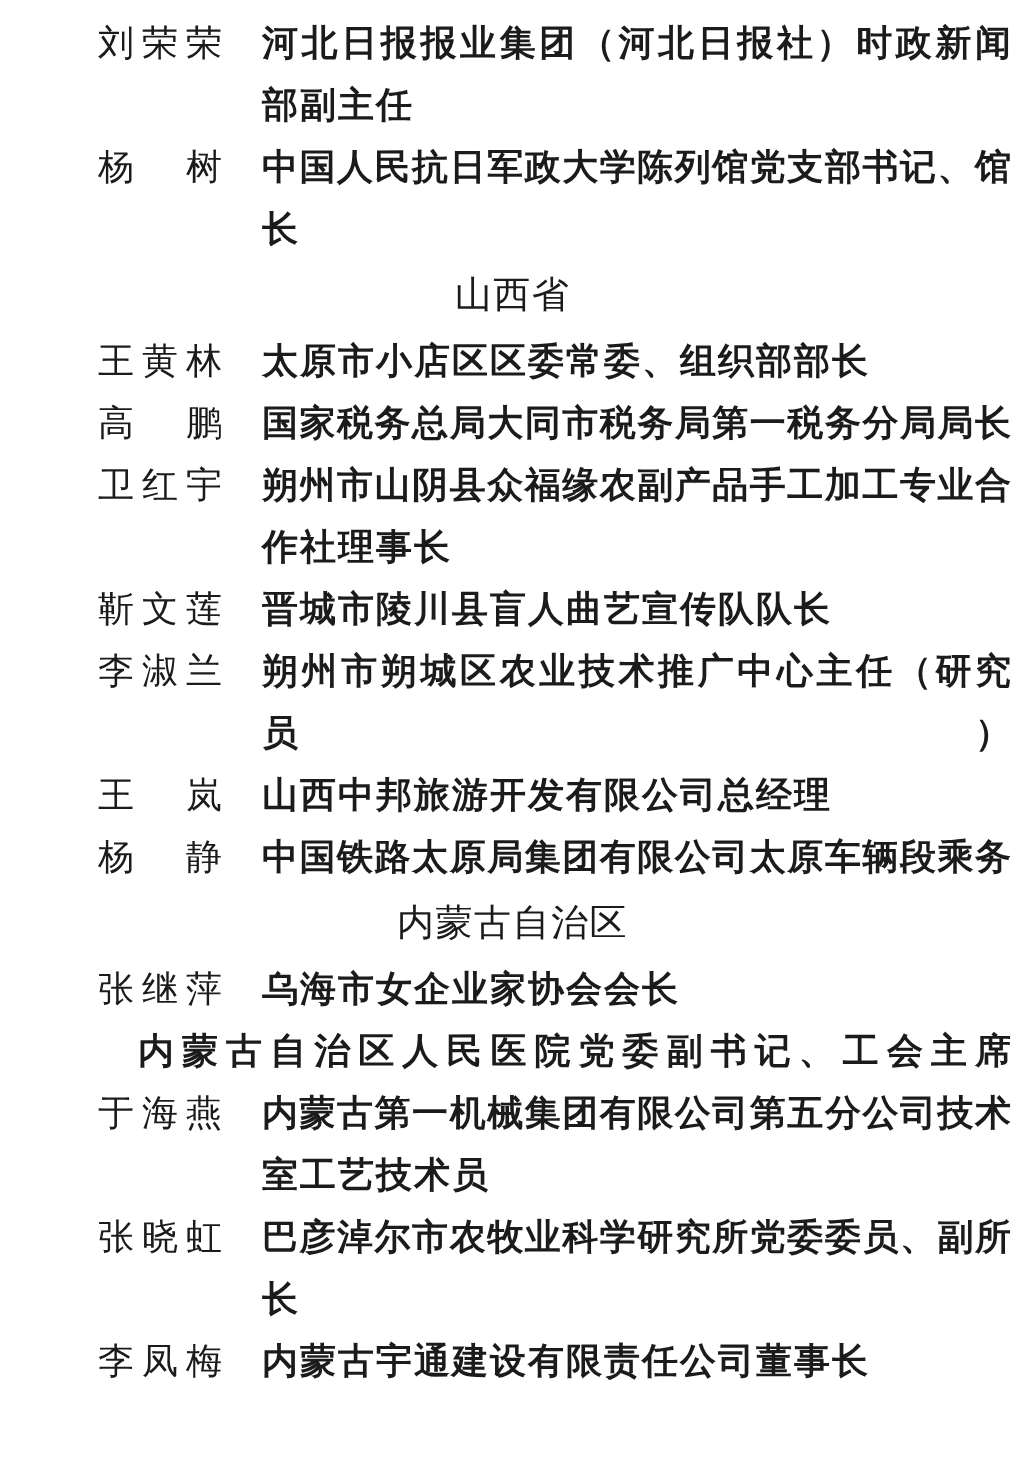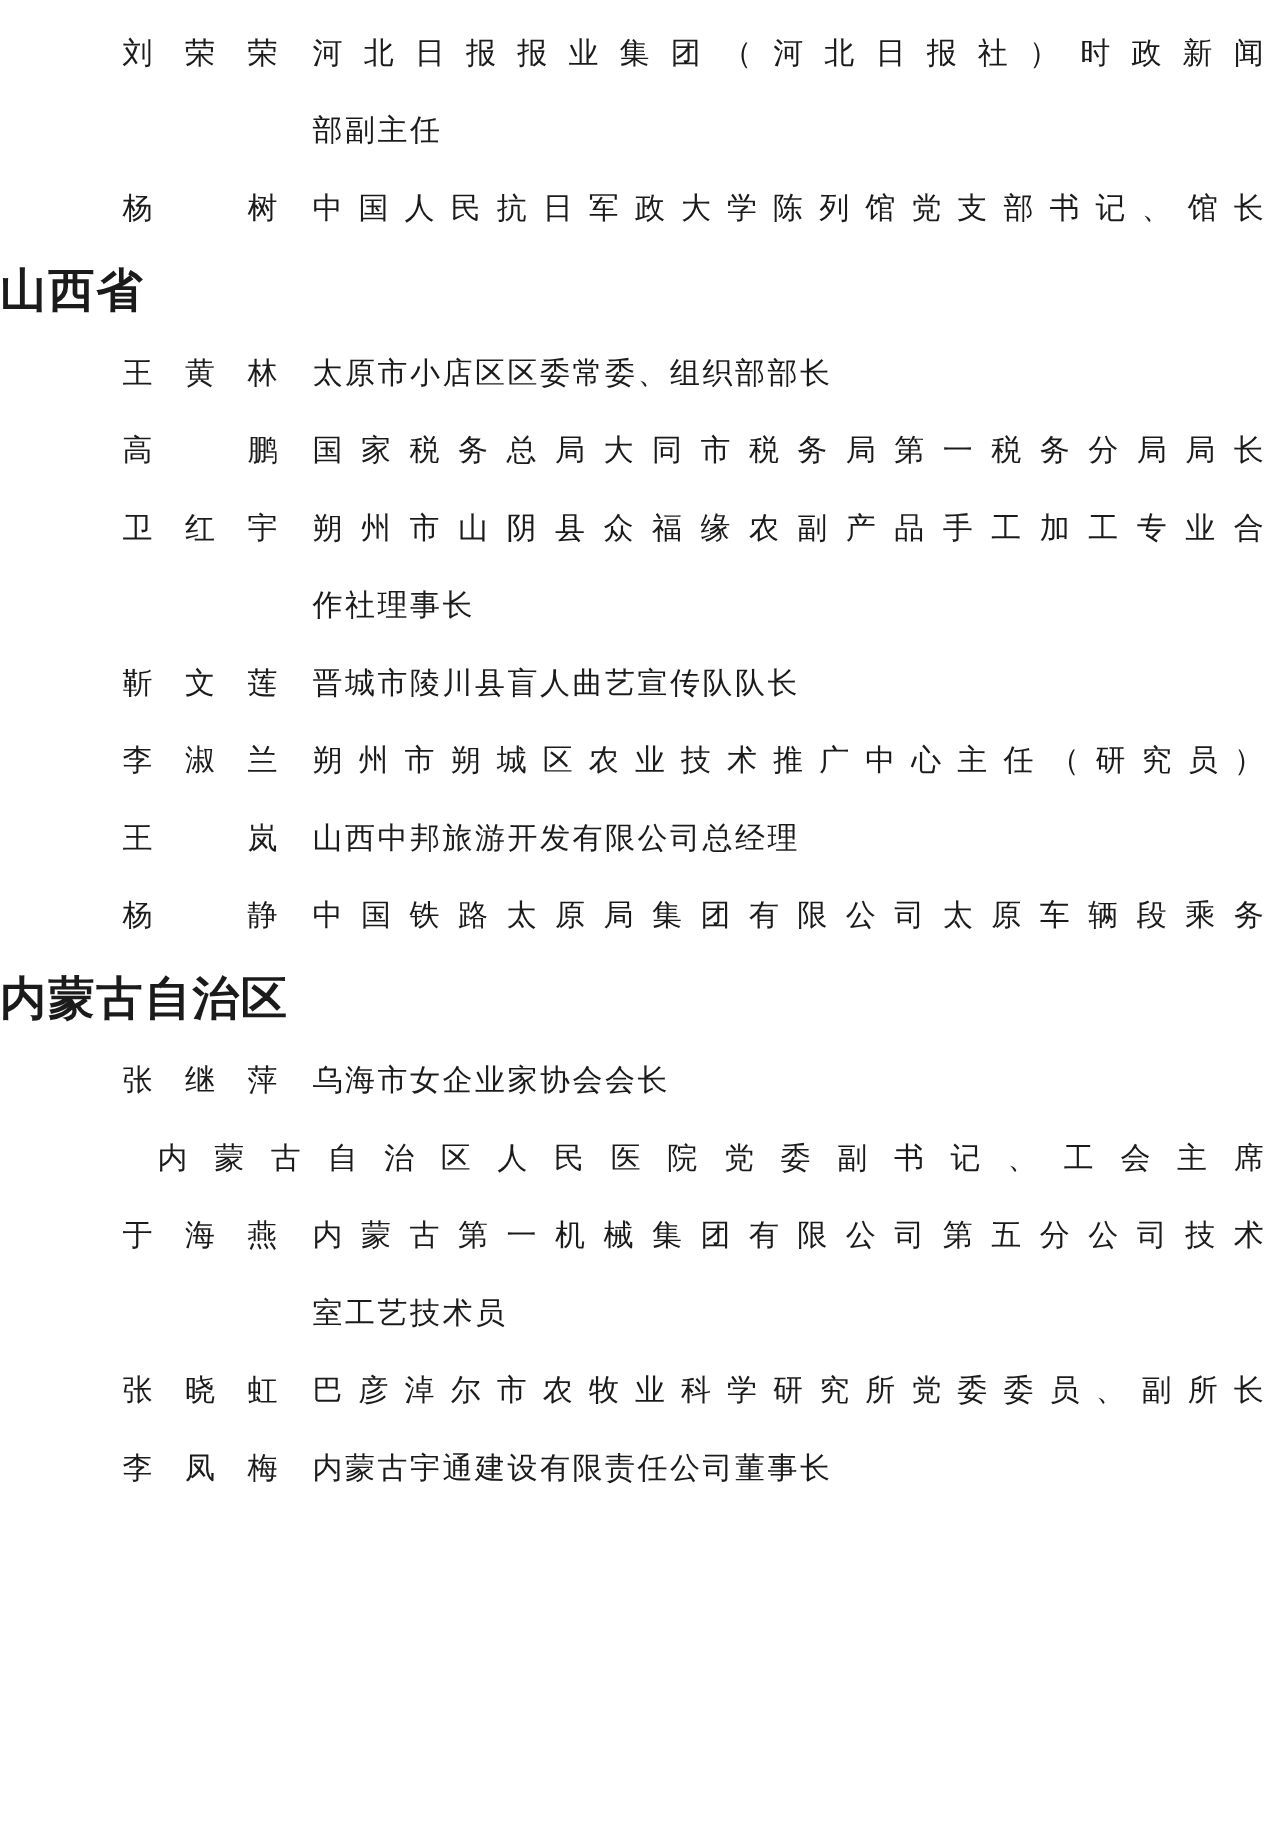--- a/index.html
+++ b/index.html
@@ -12,47 +12,49 @@
     color: #1b1b1b;
     height: 1462px;
     padding-top: 12px;
     overflow: hidden;
     -webkit-font-smoothing: antialiased;
   }
   .doc { width: 1025px; }
   .section { width: 100%; }
   .heading {
     font-family: "Liberation Sans", sans-serif;
-    font-weight: 700;
+    font-weight: 400;
     font-size: 37px;
     line-height: 62px;
     letter-spacing: 1.5px;
     margin: 4px 0;
     white-space: nowrap;
+    text-align: center;
   }
   .entry {
     display: flex;
     align-items: flex-start;
     padding-left: 98px;
     padding-right: 14px;
-    font-size: 24px;
+    font-size: 36px;
     line-height: 62px;
   }
   .name {
     flex: 0 0 124px;
     text-align: justify;
     text-align-last: justify;
     -moz-text-align-last: justify;
     white-space: nowrap;
     letter-spacing: 0;
   }
   .desc {
     flex: 1 1 auto;
-    margin-left: 28px;
+    margin-left: 40px;
     min-width: 0;
+    font-weight: bold;
   }
   .line {
     letter-spacing: 2px;
   }
   .line.full {
     letter-spacing: 0;
     text-align: justify;
     text-align-last: justify;
     -moz-text-align-last: justify;
     text-justify: inter-character;

